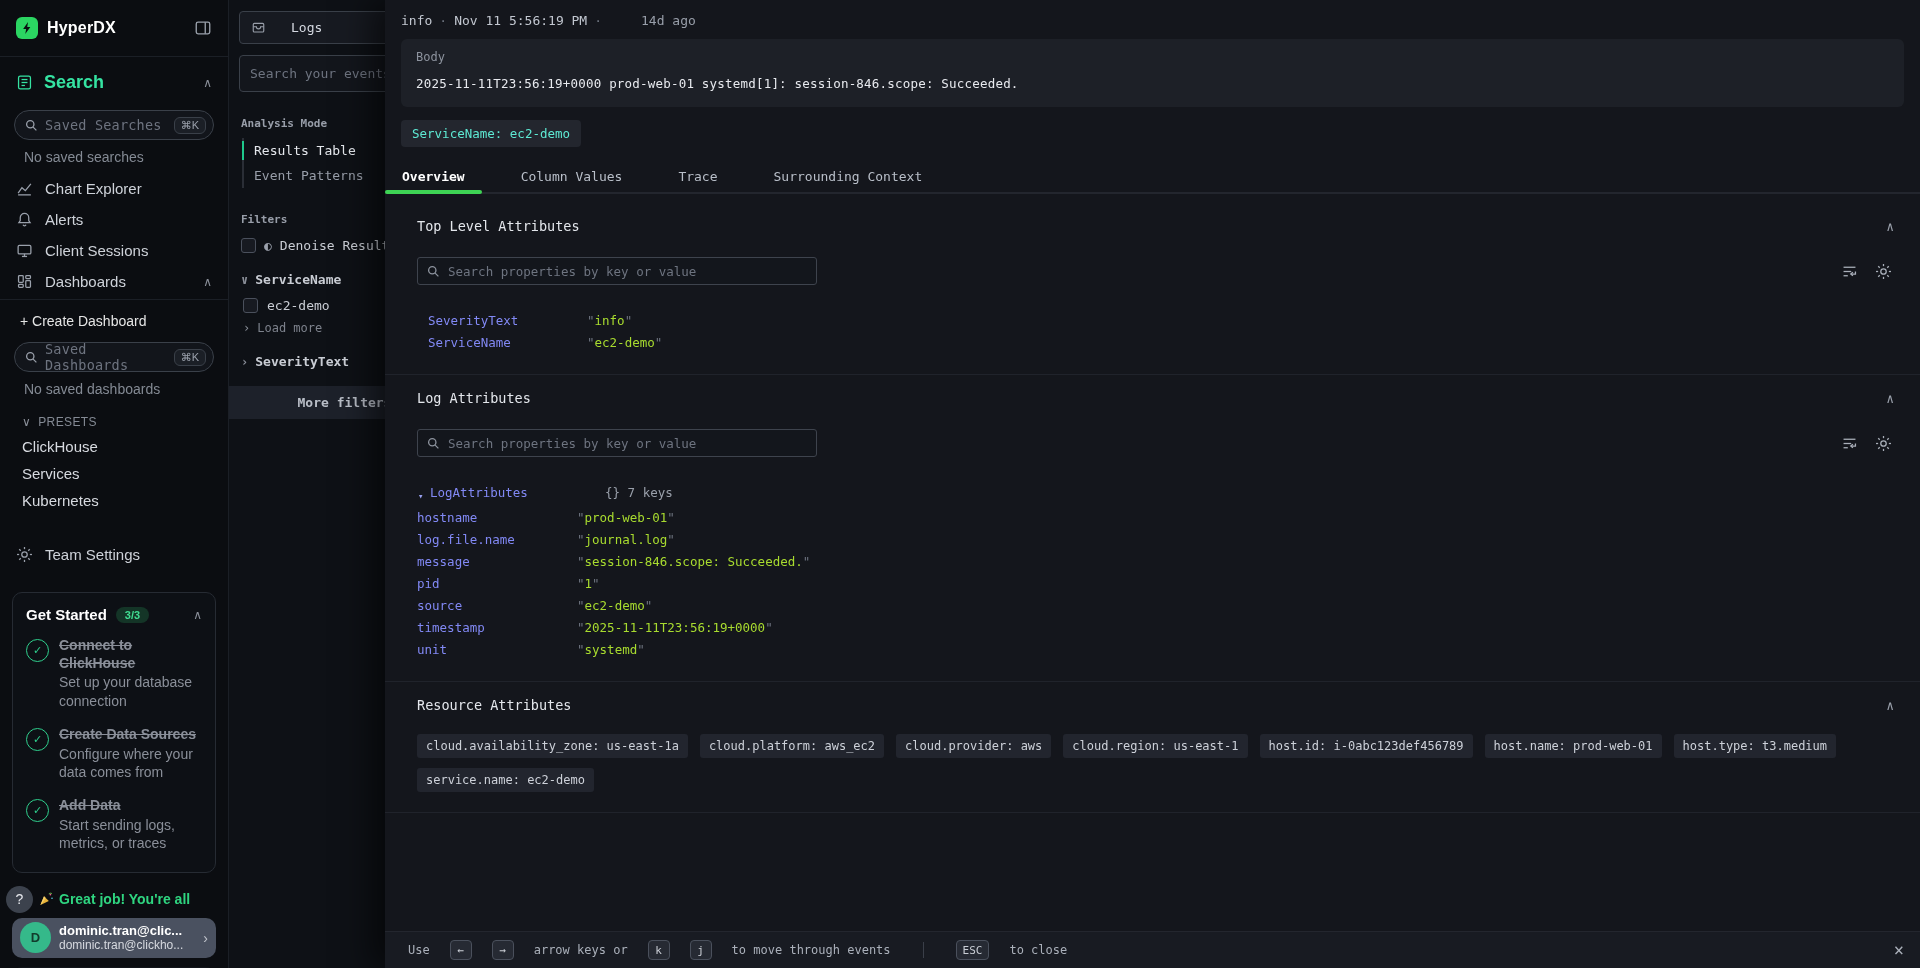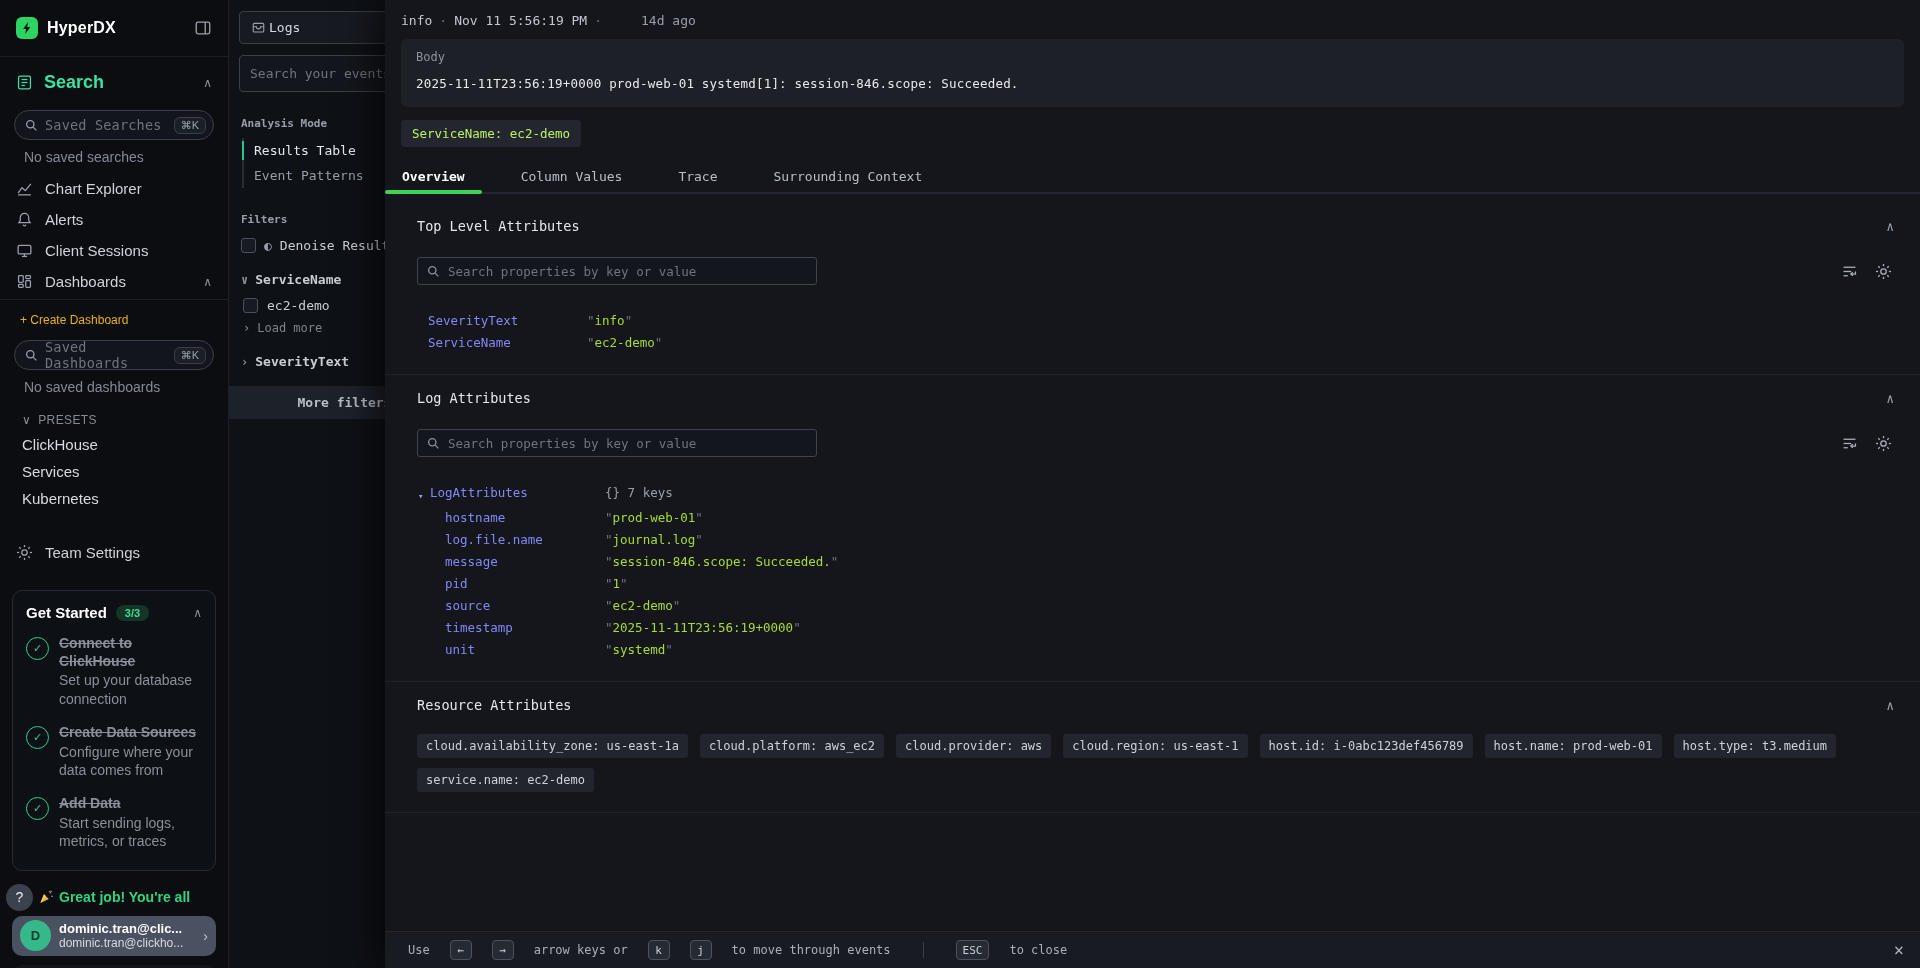--- a/index.html
+++ b/index.html
@@ -18,21 +18,21 @@
   .sb-sec-head { display:flex; align-items:center; gap:11px; padding:11px 16px; }
   .sb-sec-head .lbl { flex:1; color:#35e3a2; font-weight:bold; font-size:18px; }
   .chev { color:#8a8f99; font-size:12px; }
   .pill-input { margin:6px 14px 0; height:30px; border:1px solid #3a4049; border-radius:16px; background:#12151b; display:flex; align-items:center; gap:7px; padding:0 7px 0 10px; }
   .pill-input .ph { flex:1; color:#6e7480; font-size:13.5px; letter-spacing:.2px; font-family:"DejaVu Sans Mono",monospace; }
   .kbd-chip { border:1px solid #3a4049; background:#1b1f26; border-radius:6px; padding:1px 6px; font-size:11px; color:#9aa0ab; }
   .sb-muted { padding:9px 16px 8px 24px; color:#848a94; font-size:14px; }
   .sb-item { display:flex; align-items:center; gap:12px; padding:7px 16px; font-size:15px; color:#ced2d9; }
   .sb-item .lbl { flex:1; }
   .sb-icon { color:#9aa0ab; flex:none; }
-  .sb-create { display:flex; align-items:flex-end; gap:8px; padding:9px 16px 7px 20px; font-size:12px; color:#eab308; }
+  .sb-create { display:flex; align-items:flex-end; gap:8px; padding:9px 16px 7px 20px; font-size:14px; color:#e5e5e5; }
   .sb-presets { display:flex; align-items:center; gap:7px; padding:10px 16px 4px 22px; font-size:12px; color:#848a94; letter-spacing:.4px; }
   .sb-preset { padding:5px 16px 5px 22px; font-size:15px; color:#d7dae0; }
   .gs-card { margin:22px 12px 0; border:1px solid #262b33; border-radius:10px; background:#0d1015; padding:13px 13px 4px; }
   .gs-head { display:flex; align-items:center; gap:9px; margin-bottom:4px; }
   .gs-title { font-weight:bold; font-size:15px; color:#ffffff; flex:none; }
   .gs-badge { background:#143527; color:#41dd92; font-size:11px; font-weight:bold; padding:2px 9px; border-radius:10px; flex:none; }
   .gs-head .chev { margin-left:auto; }
   .gs-item { display:flex; gap:10px; margin:13px 0 15px; }
   .check-circle { width:23px; height:23px; border:1.5px solid #2fcf8d; border-radius:50%; color:#2fcf8d; display:flex; align-items:center; justify-content:center; font-size:11px; flex:none; margin-top:3px; }
   .gs-item-title { color:#8a8f99; font-weight:bold; font-size:14px; text-decoration:line-through; line-height:1.3; }
@@ -43,21 +43,21 @@
   .user-card { margin:5px 12px 0; background:#4a5160; border-radius:10px; padding:4px 8px; display:flex; align-items:center; gap:8px; height:40px; }
   .avatar { width:31px; height:31px; border-radius:50%; background:#35b98a; color:#123c2c; font-weight:bold; display:flex; align-items:center; justify-content:center; font-size:13px; flex:none; }
   .user-meta { flex:1; min-width:0; }
   .user-name { font-weight:bold; font-size:13px; color:#ffffff; white-space:nowrap; }
   .user-email { font-size:12px; color:#d6d9df; white-space:nowrap; }
   .user-chev { color:#c0c4cc; font-size:14px; }
   .deploy-note { margin:9px 12px 0; background:#12151b; border-radius:10px 10px 0 0; padding:10px; text-align:center; color:#848a94; font-size:13px; }
 
   
   .search-panel { position:absolute; left:228px; top:0; width:232px; height:100%; background:#0e1116; border-left:1px solid #1b1f26; z-index:2; font-family:"DejaVu Sans Mono",monospace; }
-  .logs-btn { margin:11px 10px 0; height:33px; border:1px solid #3a4049; border-radius:4px; background:#171a21; display:flex; align-items:center; gap:3px; padding:0 11px; color:#d4d8e0; font-size:13px; }
+  .logs-btn { margin:11px 10px 0; height:33px; border:1px solid #3a4049; border-radius:4px; background:#171a21; display:flex; align-items:center; gap:25px; padding:0 11px; color:#d4d8e0; font-size:13px; }
   .sp-search { margin:11px 10px 0; height:37px; border:1px solid #3a4049; border-radius:4px; background:#13161c; display:flex; align-items:center; padding:0 10px; color:#6e7480; font-size:13px; white-space:nowrap; overflow:hidden; }
   .sp-label { margin:25px 12px 8px; font-size:11px; font-weight:bold; color:#989ea9; }
   .mode-list { margin:2px 0 0 13px; border-left:2px solid #2a2e36; }
   .mode { position:relative; padding:5px 10px; font-size:13px; color:#989ea9; white-space:nowrap; }
   .mode.active { color:#e4e7ec; }
   .mode.active::before { content:''; position:absolute; left:-2px; top:3px; bottom:3px; width:2px; background:#1fc98c; }
   .denoise-row { display:flex; align-items:center; gap:8px; margin:12px 12px 0; font-size:13px; color:#c9cdd4; white-space:nowrap; }
   .cb { width:15px; height:15px; border:1px solid #4a505c; border-radius:3px; background:#171a21; flex:none; }
   .half-circle { color:#9aa0ab; font-size:13px; }
   .facet-head { display:flex; align-items:center; gap:7px; margin:19px 12px 0; font-size:13px; font-weight:bold; color:#c9cdd4; white-space:nowrap; }
@@ -66,21 +66,21 @@
   .more-filters { margin-top:17px; background:#1d212a; padding:9px 0; text-align:center; font-size:13px; font-weight:bold; color:#b9bec7; white-space:nowrap; }
 
   
   .event-panel { position:absolute; left:385px; top:0; right:0; height:100%; background:#14161c; box-shadow:-14px 0 30px rgba(0,0,0,.55); z-index:5; font-family:"DejaVu Sans Mono",monospace; }
   .ep-header { padding:13px 16px 11px; font-size:13px; color:#c2c7d0; }
   .ep-header .dot { color:#6e7480; margin:0 7px; }
   .ep-header .rel { color:#989ea9;margin-left:32px; }
   .body-card { margin:0 16px; background:#1d2027; border-radius:6px; padding:11px 15px 16px; }
   .body-label { font-size:12px; color:#8d939e; margin-bottom:12px; }
   .body-text { font-size:12.5px; color:#e8eaef; letter-spacing:.2px; }
-  .service-tag { margin:13px 16px 13px; width:max-content; background:#23262e; border-radius:4px; padding:6px 11px; font-size:12.5px; color:#bef264; }
+  .service-tag { margin:13px 16px 13px; width:max-content; background:#23262e; border-radius:4px; padding:6px 11px; font-size:12.5px; color:#5eead4; }
   .tabs { display:flex; margin-top:13px; border-bottom:2px solid #23262e; }
   .tab { position:relative; padding:9px 17px 8px; font-size:13px; color:#b9bfc9; }
   .tab + .tab { margin-left:22px; }
   .tab.active { color:#ffffff; font-weight:bold; }
   .tab.active::after { content:''; position:absolute; left:0; right:0; bottom:-2px; height:4px; background:#3ed354; border-radius:2px; }
   .section { position:relative; padding:24px 16px 20px 32px; border-bottom:1px solid #20232b; }
   .section.tight { padding-top:15px; }
   .section-head { display:flex; align-items:center; }
   .section-title { font-size:13.5px; color:#e4e7ec; flex:1; }
   .collapse-chev { color:#9aa0ab; font-size:13px; margin-right:10px; }
@@ -89,21 +89,21 @@
   .toolbar-icons { margin-left:auto; display:flex; align-items:center; gap:17px; padding-right:12px; color:#aab0ba; }
   .attr-rows { margin-top:25px; }
   .attr-row { display:flex; padding:3px 0; font-size:12.5px; line-height:16px; }
   .attr-key { width:159px; margin-left:11px; color:#8289f5; flex:none; }
   .attr-val { color:#a8db2f; }
   .attr-val::before, .attr-val::after { content:'"'; color:#6e7480; }
   .lr-parent { display:flex; padding:3px 0; font-size:12.5px; line-height:16px; }
   .caret { color:#98a0f0; font-size:9px; width:12px; margin-left:1px; padding-top:3px; flex:none; }
   .lr-parent .pkey { width:175px; color:#8289f5; flex:none; }
   .pmeta { color:#9aa0ab; }
-  .lr-child { margin-left:28px; }
+  .lr-child { }
   .lr-child .attr-key { width:160px; margin-left:0; }
   .tag-row { display:flex; gap:12px; margin-top:21px; }
   .tag-row.second { margin-top:10px; }
   .rtag { background:#22252e; border-radius:3px; padding:5px 9px; font-size:12px; color:#cdd1d9; white-space:nowrap; }
   .ep-footer { position:absolute; left:0; right:0; bottom:0; height:37px; background:#181b22; border-top:1px solid #23262e; display:flex; align-items:center; padding:0 16px 0 23px; gap:20px; font-size:12px; color:#aab0ba; }
   .key-chip { min-width:22px; height:20px; border:1px solid #4a505c; background:#262a33; border-radius:4px; display:flex; align-items:center; justify-content:center; font-size:11px; color:#c9cdd4; padding:0 6px; }
   .foot-sep { width:1px; height:16px; background:#3a3f49; margin:0 12px; }
   .close-x { margin-left:auto; color:#aab0ba; font-size:17px; }
 </style>
 </head>

